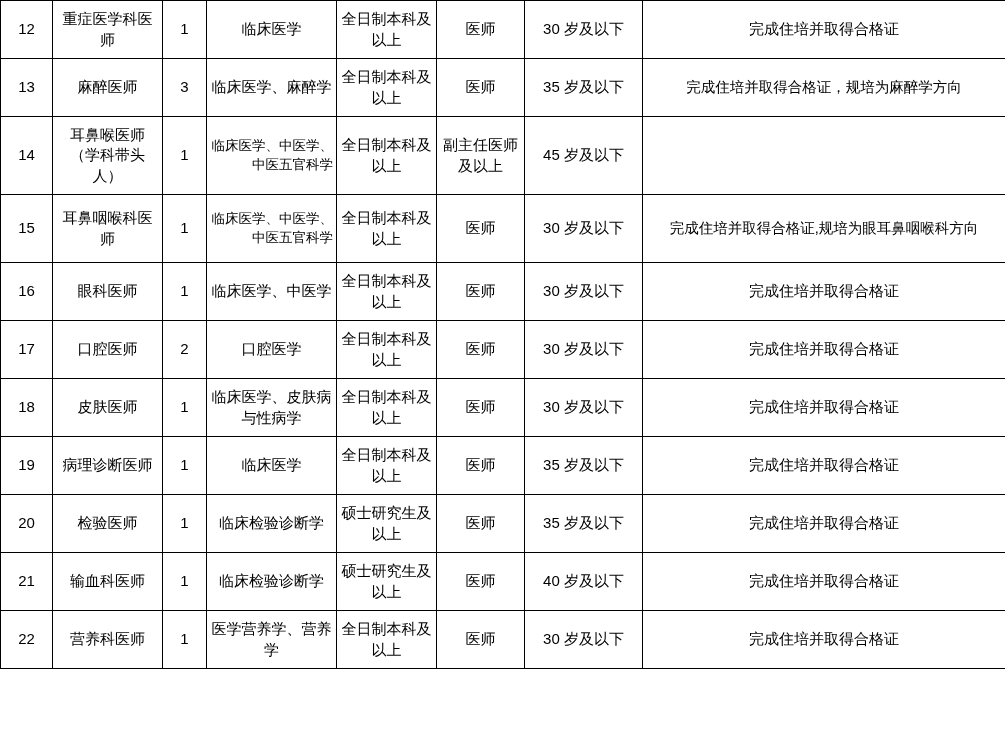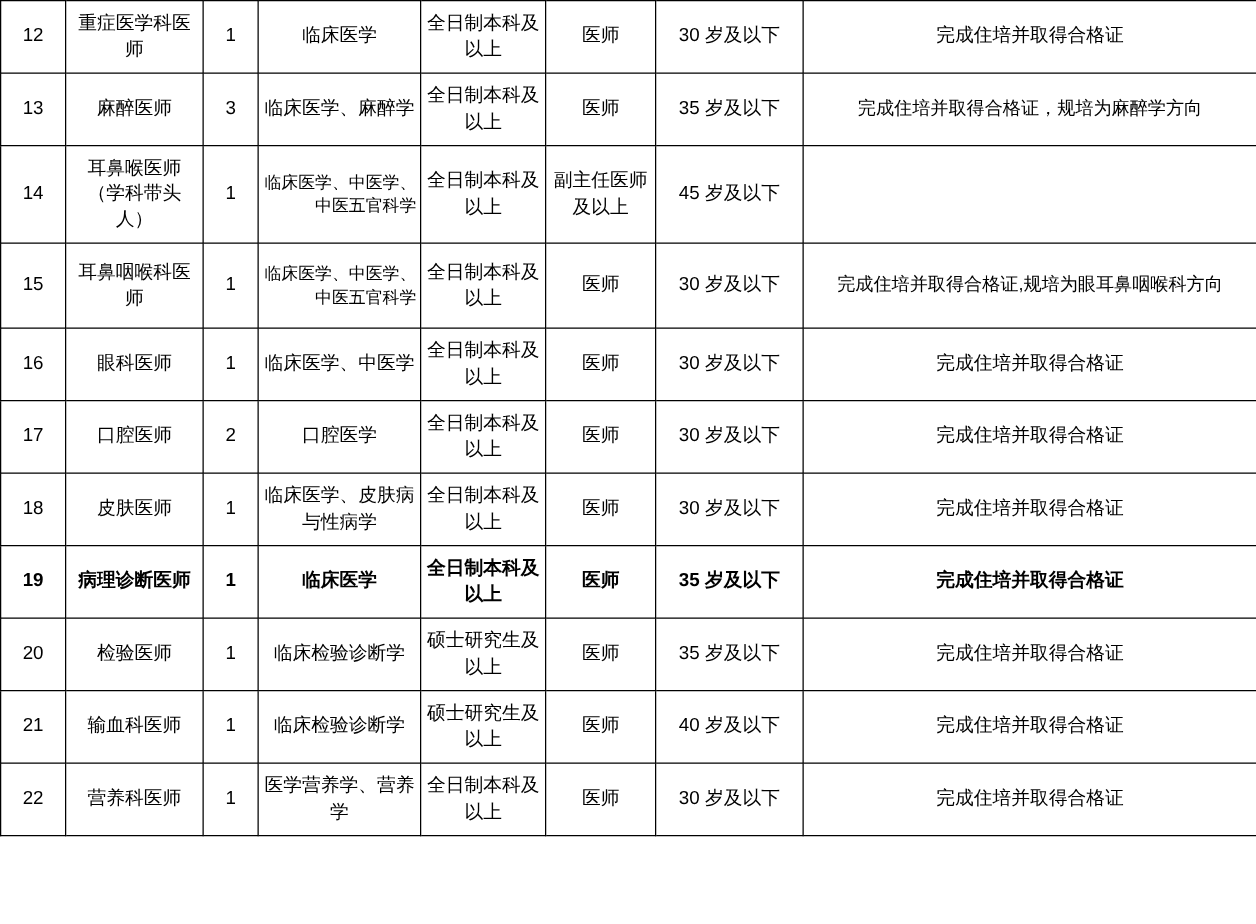--- a/index.html
+++ b/index.html
@@ -135,21 +135,21 @@
         <tr style="height: 58px; padding-left: 32px;">
           <td class="no-cell">18</td>
           <td class="post-cell">皮肤医师</td>
           <td class="num-cell">1</td>
           <td class="major-cell">临床医学、皮肤病与性病学</td>
           <td class="edu-cell">全日制本科及以上</td>
           <td class="title-cell">医师</td>
           <td class="age-cell">30 岁及以下</td>
           <td class="other-cell">完成住培并取得合格证</td>
         </tr>
-        <tr style="height: 58px; font-weight: bold;">
+        <tr style="height: 58px;">
           <td class="no-cell">19</td>
           <td class="post-cell">病理诊断医师</td>
           <td class="num-cell">1</td>
           <td class="major-cell">临床医学</td>
           <td class="edu-cell">全日制本科及以上</td>
           <td class="title-cell">医师</td>
           <td class="age-cell">35 岁及以下</td>
           <td class="other-cell">完成住培并取得合格证</td>
         </tr>
         <tr style="height: 58px;">

